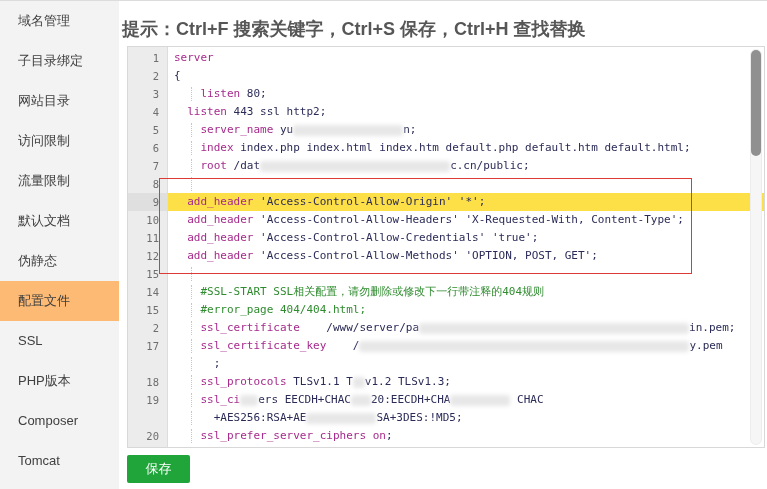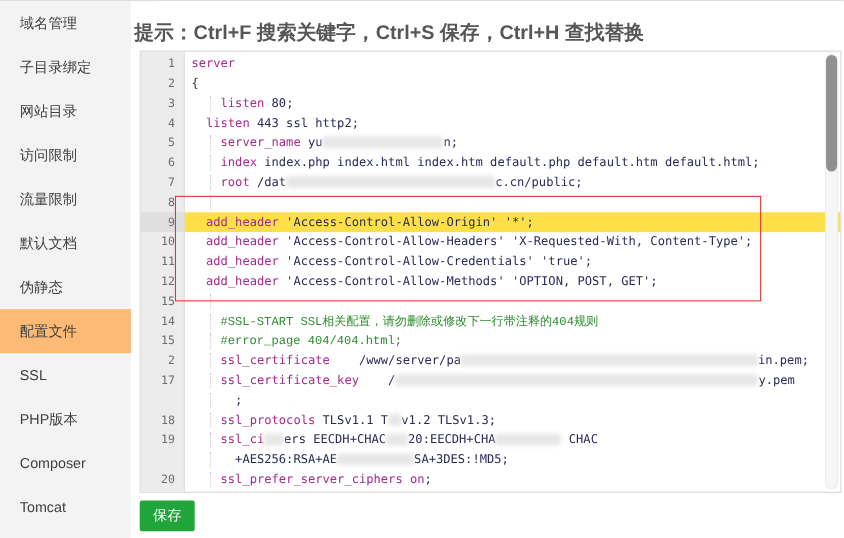--- a/index.html
+++ b/index.html
@@ -28,33 +28,33 @@
   .row { display:flex; height:18px; line-height:18px; position:relative; }
   .row .num { flex:0 0 40px; width:40px; text-align:right; padding-right:8px;
               font-size:10.5px; color:#6e6e6e; background:#ececec; border-right:1px solid #ddd; }
   .row .code { flex:1; padding-left:6px; white-space:pre; font-size:11px; color:#2b2b58; }
   .row.active .num { background:#dfdfdf; }
   .row.active .code { background:#fde047; }
   .row.guide .code::before { content:""; position:absolute; left:63px; top:2px; bottom:2px;
               border-left:1px dotted #c6c6c6; }
   .seg-k { color:#a62a8c;margin-top:48px; }
   .seg-v { color:#2b2b58; }
-  .seg-c { color:#2e8b2e;font-family:Liberation Mono, monospace; }
+  .seg-c { color:#2e8b2e; }
   .redact { display:inline-block; height:11px; border-radius:3px; background:#e7e7e7;
             filter:blur(2px); vertical-align:middle; }
 
   .annotation-box { position:absolute; left:31px; top:131px; width:533px; height:96px;
                     border:1px solid #dc3a34; z-index:6; pointer-events:none; }
 
   .scrollbar { position:absolute; right:2px; top:2px; bottom:2px; width:12px;
                background:#f6f6f6; border:1px solid #ededed; border-radius:6px; z-index:7; }
   .scroll-thumb { position:absolute; left:0px; top:0px; width:10px; height:106px;
                   background:#909090; border-radius:6px; }
 
-  .save-btn { position:absolute; left:8px; top:454px; width:50px; height:28px;
+  .save-btn { position:absolute; left:8px; top:454px; width:63px; height:28px;
               background:#20a53a; color:#fff; font-size:13px; border:none; border-radius:2px;
               text-align:center; line-height:28px; cursor:pointer; }
 </style>
 </head>
 <body>
 
 <div class="topline"></div>
 
 <div class="sidebar">
     <div class="sb-item">域名管理</div>

